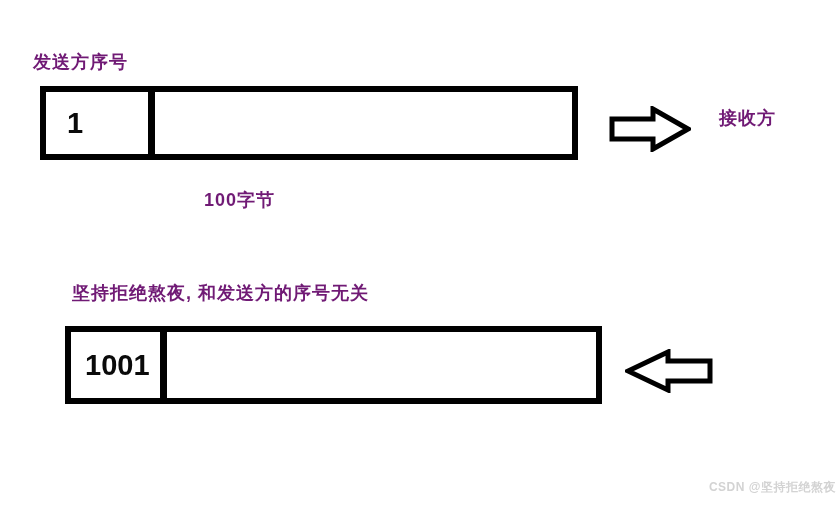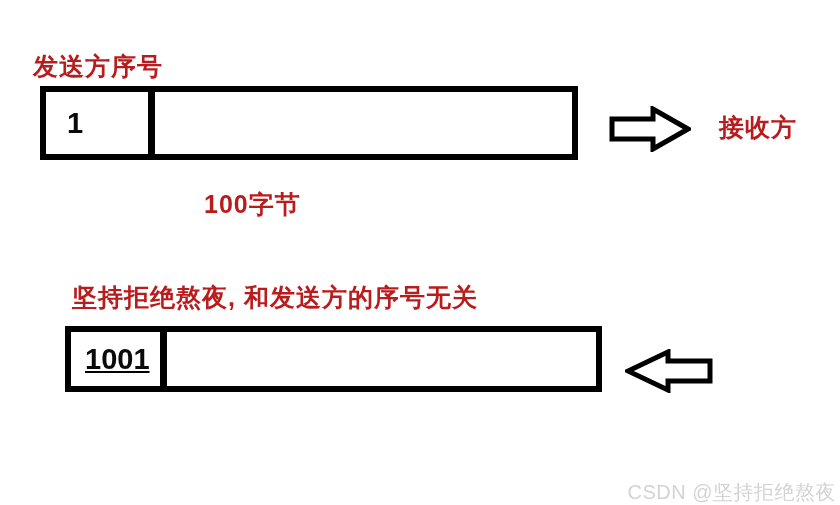--- a/index.html
+++ b/index.html
@@ -10,22 +10,22 @@
   }
   .canvas {
     position: relative;
     width: 840px; height: 505px;
     background: #ffffff;
     overflow: hidden;
   }
   .lbl {
     position: absolute;
     font-weight: bold;
-    color: #b91c1c;
-    font-size: 25px;
+    color: #701a75;
+    font-size: 18px;
     letter-spacing: 1px;
     white-space: nowrap;
     line-height: 1.15;
   }
   .seg-box {
     position: absolute;
     display: flex;
     background: #ffffff;
     border: 6px solid #000000;
   }
@@ -33,39 +33,39 @@
     display: flex;
     align-items: center;
     border-right: 7px solid #000000;
     font-weight: bold;
     color: #0a0a0a;
     font-size: 29px;
   }
   .payload-cell { flex: 1 1 auto; background: #ffffff; }
   .box1 { left: 40px; top: 86px; width: 538px; height: 74px; }
   .box1 .seq-cell { flex: 0 0 109px; padding-left: 21px; }
-  .box2 { left: 65px; top: 326px; width: 537px; height: 66px; text-decoration: underline; }
+  .box2 { left: 65px; top: 326px; width: 537px; height: 78px; }
   .box2 .seq-cell { flex: 0 0 96px; padding-left: 14px; }
 
   .label-sender   { left: 33px;  top: 52px;  }
   .label-bytes    { left: 204px; top: 190px; }
-  .label-receiver { left: 719px; top: 114px; font-family: Liberation Serif, serif; }
+  .label-receiver { left: 719px; top: 108px; font-family: Liberation Serif, serif; }
   .label-mid      { left: 72px;  top: 283px; }
   .label-ack      { left: 62px;  top: 433px; }
 
   .arrow-svg { position: absolute; display: block; }
   .arrow-right { left: 609px; top: 106px; }
   .arrow-left  { left: 625px; top: 349px; }
   .arrow-shape { fill: #ffffff; stroke: #000000; stroke-width: 5; stroke-linejoin: miter; }
 
   .watermark {
     position: absolute;
     right: 4px; top: 479px;
-    font-size: 20px;
-    font-weight: normal;
+    font-size: 12px;
+    font-weight: bold;
     color: #d3d3d3;
     letter-spacing: 0.5px;
     white-space: nowrap;
   }
 </style>
 </head>
 <body>
 
 <div class="canvas">
 

